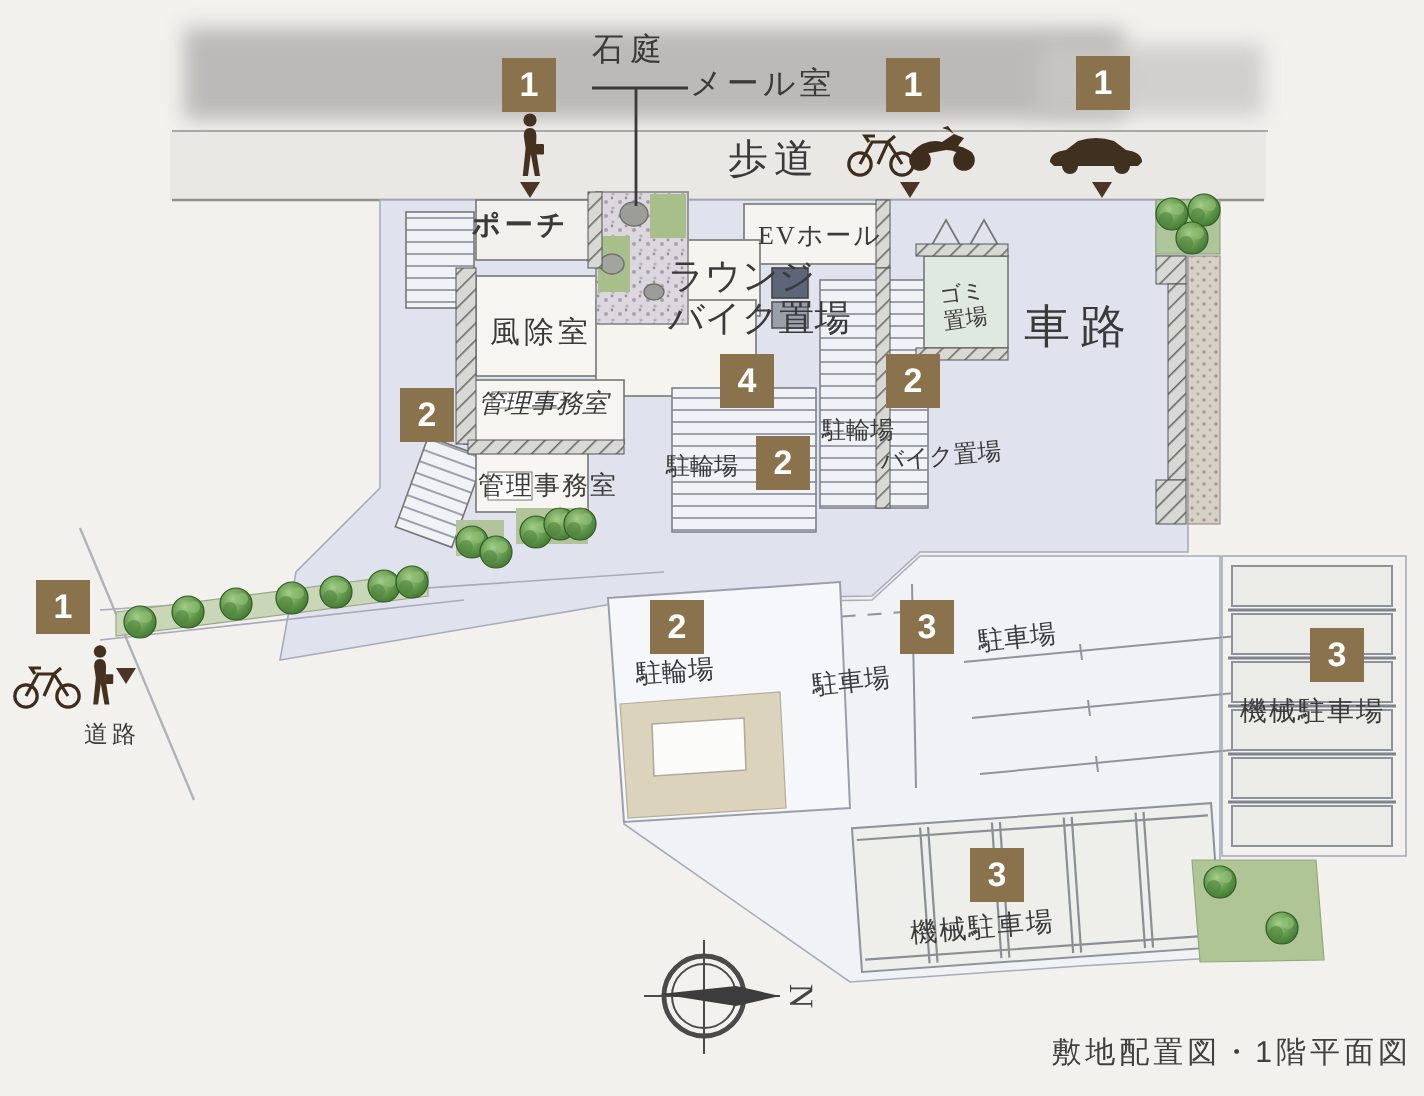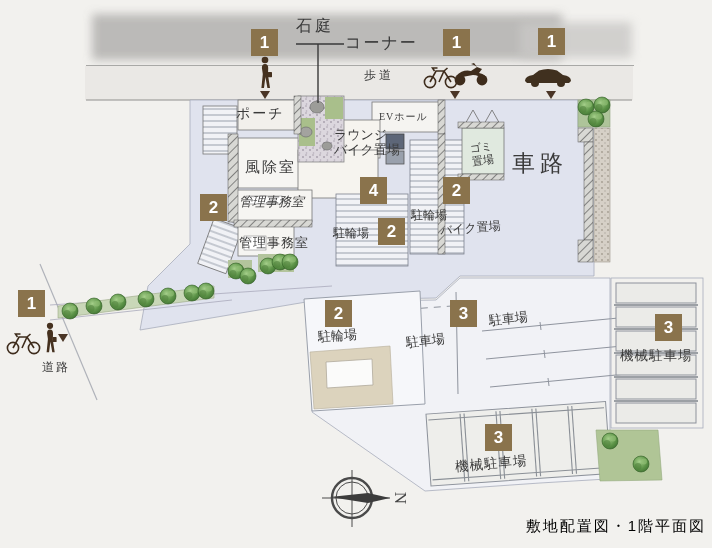--- a/index.html
+++ b/index.html
@@ -7,21 +7,21 @@
          font-family:"Liberation Serif","DejaVu Serif",serif;}
   #plan-svg{position:absolute;left:0;top:0;}
   .label{position:absolute;color:#3a3a3a;white-space:nowrap;line-height:1.15;}
   .label2{text-align:center;}
   .badge{position:absolute;width:27px;height:27px;background:#8a734c;color:#ffffff;
          font:bold 17px/27px "Liberation Sans","DejaVu Sans",sans-serif;text-align:center;}
   .tri{position:absolute;width:0;height:0;border-left:5px solid transparent;
        border-right:5px solid transparent;border-top:8px solid #4a3526;}
   .icon{position:absolute;}
   .caption{position:absolute;font-family:"Liberation Sans","DejaVu Sans",sans-serif;
-           color:#000000;letter-spacing:2px;font-size:15px;}
+           color:#404040;letter-spacing:2px;font-size:15px;}
   .north{position:absolute;font-size:17px;color:#444;transform:rotate(90deg);}
 </style>
 </head>
 <body>
 
 <div id="stage">
 
 <svg id="plan-svg" width="712" height="548" viewBox="0 0 712 548">
   <defs>
     <filter id="blur5" x="-30%" y="-60%" width="160%" height="220%">
@@ -221,25 +221,25 @@
   <g stroke="#4a4a4a" fill="none">
     <circle cx="352" cy="498" r="20" stroke-width="2.4"></circle>
     <circle cx="352" cy="498" r="16" stroke-width="1"></circle>
     <line x1="322" y1="498" x2="390" y2="498" stroke-width="1"></line>
     <line x1="352" y1="470" x2="352" y2="527" stroke-width="1"></line>
     <polygon points="330,497 368,493 390,498 368,503" fill="#3c3c3c" stroke="none"></polygon>
   </g>
 </svg>
 
 <div class="label" style="left:296px;top:17px;font-size:16px;letter-spacing:3px;">石庭</div>
-<div class="label" style="left:345px;top:34px;font-size:16px;letter-spacing:2px;">コーナー</div>
-<div class="label" style="left:364px;top:69px;font-size:12px;letter-spacing:3px;">歩道</div>
-<div class="label" style="left:236px;top:106px;font-size:14px;letter-spacing:2px;">ポーチ</div>
-<div class="label" style="left:379px;top:111px;font-size:10px;letter-spacing:1px;">EVホール</div>
-<div class="label label2" style="left:334px;top:128px;width:50px;font-size:13px;">
+<div class="label" style="left:345px;top:34px;font-size:16px;letter-spacing:2px;">メール室</div>
+<div class="label" style="left:364px;top:69px;font-size:20px;letter-spacing:3px;">歩道</div>
+<div class="label" style="left:236px;top:106px;font-size:14px;letter-spacing:2px;font-weight:bold;">ポーチ</div>
+<div class="label" style="left:379px;top:111px;font-size:13px;letter-spacing:1px;">EVホール</div>
+<div class="label label2" style="left:334px;top:128px;width:50px;font-size:18px;">
   <div>ラウンジ</div>
   <div>バイク置場</div>
 </div>
 <div class="label" style="left:245px;top:159px;font-size:15px;letter-spacing:2px;">風除室</div>
 <div class="label" style="left:239px;top:195px;font-size:13px;font-style:italic;">管理事務室</div>
 <div class="label" style="left:239px;top:236px;font-size:13px;letter-spacing:1px;">管理事務室</div>
 <div class="label label2" style="left:466px;top:141px;width:32px;font-size:11px;transform:rotate(-8deg);">
   <div>ゴミ</div>
   <div>置場</div>
 </div>

